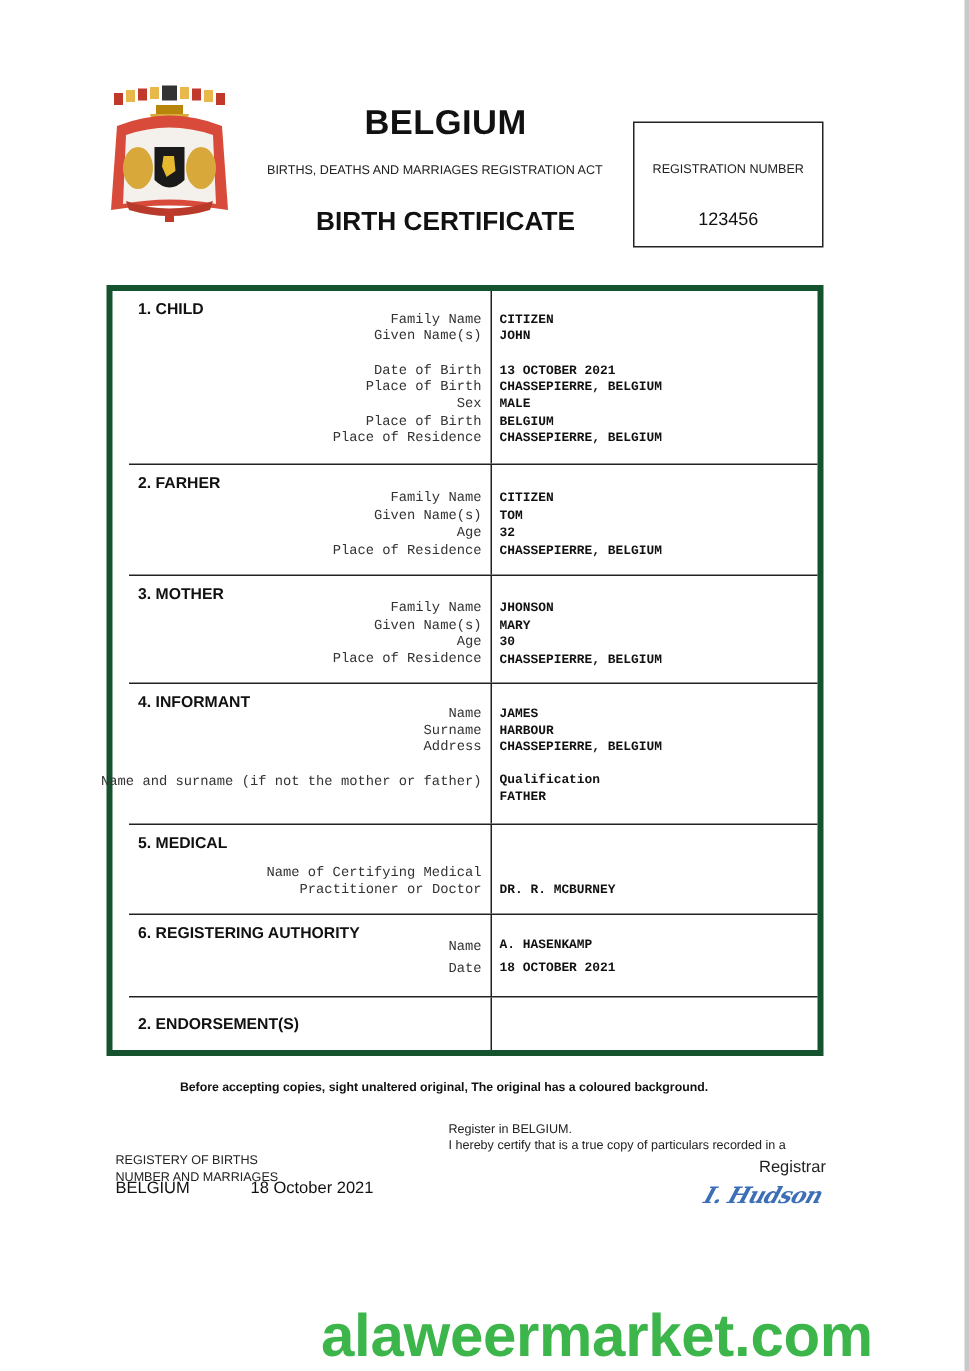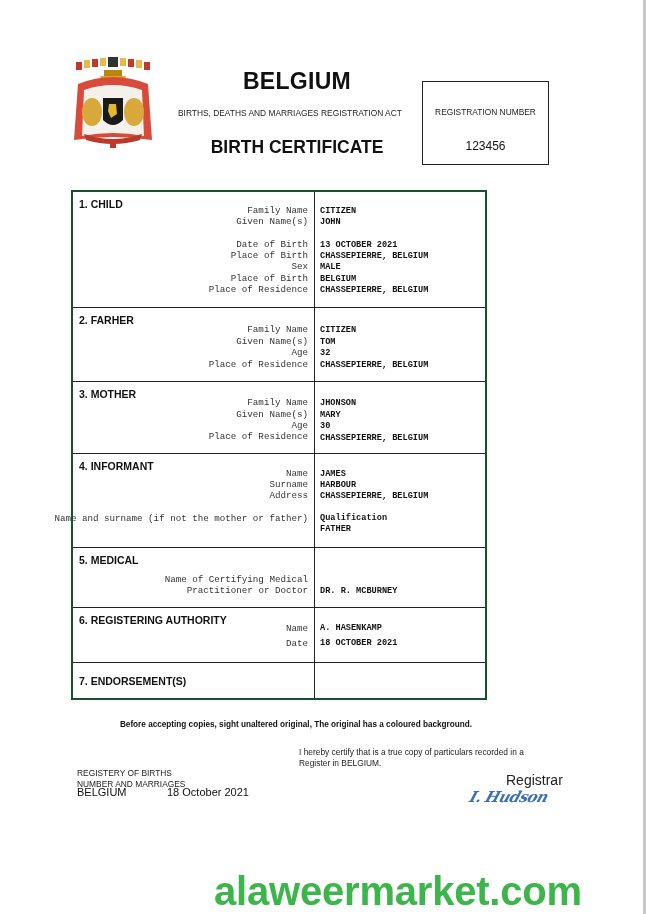--- a/index.html
+++ b/index.html
@@ -11,33 +11,33 @@
 
   .title { position: absolute; left: 0; width: 595px; text-align: center; font-weight: bold; }
   .country { left: 150px; width: 294px; top: 68px; font-size: 23px; letter-spacing: 0.3px; }
   .act { position: absolute; left: 178px; top: 108px; font-size: 8.4px; white-space: nowrap; color: #222; }
   .cert-title { left: 150px; width: 294px; top: 137px; font-size: 17.5px; }
 
   .regbox { position: absolute; left: 422px; top: 81px; width: 127px; height: 84px; border: 1px solid #222; text-align: center; }
   .regbox .lbl { position: absolute; left: 0; right: 0; top: 25px; font-size: 8.4px; color: #222; }
   .regbox .num { position: absolute; left: 0; right: 0; top: 57px; font-size: 12px; }
 
-  .tbl { position: absolute; left: 71px; top: 190px; width: 416px; border: 2px solid #14532d; }
+  .tbl { position: absolute; left: 71px; top: 190px; width: 478px; border: 4px solid #14532d; padding-left: 11px; }
   .row { position: relative; border-top: 1px solid #222; display: flex; }
   .row:first-child { border-top: none; }
   .lcol { width: 242px; border-right: 1px solid #222; position: relative; }
   .rcol { flex: 1; position: relative; }
   .sec-title { position: absolute; left: 6px; top: 6px; font-weight: bold; font-size: 10.5px; }
   .field-label { position: absolute; right: 6px; font-size: 9.2px; color: #333; text-align: right; white-space: nowrap; line-height: 11.4px; font-family: Liberation Mono, monospace; }
   .field-value { position: absolute; left: 5px; font-family: "Liberation Mono", monospace; font-weight: bold; font-size: 8.6px; white-space: nowrap; line-height: 11.4px; color: #111; }
 
   .notice { position: absolute; left: 56px; width: 480px; top: 720px; text-align: center; font-weight: bold; font-size: 8.2px; }
   .reg-office { position: absolute; left: 77px; top: 768px; font-size: 8.4px; line-height: 11px; color: #222; }
   .certify { position: absolute; left: 299px; top: 747px; font-size: 8.4px; line-height: 11px; color: #222; width: 250px; }
-  .registrar { position: absolute; left: 506px; top: 772px; font-size: 14px; color: #222; }
+  .registrar { position: absolute; left: 506px; top: 772px; font-size: 11px; color: #222; }
   .footer-country { position: absolute; left: 77px; top: 786px; font-size: 11px; }
   .footer-date { position: absolute; left: 167px; top: 786px; font-size: 11px; }
   .signature { position: absolute; left: 470px; top: 788px; font-family: "DejaVu Serif", serif; font-style: italic; font-weight: bold; font-size: 15px; color: #3d6fb6; transform: skewX(-18deg); letter-spacing: -0.5px; }
 
   .watermark { position: absolute; left: 214px; top: 853px; font-weight: bold; font-size: 40px; color: #3cb54a; letter-spacing: -0.2px; white-space: nowrap; margin-top: 16px; }
 </style>
 </head>
 <body>
 
 <div class="right-edge"></div>
@@ -172,36 +172,36 @@
       <div class="field-label" style="top:30px">Date</div>
     </div>
     <div class="rcol">
       <div class="field-value" style="top:15px">A. HASENKAMP</div>
       <div class="field-value" style="top:30px">18 OCTOBER 2021</div>
     </div>
   </div>
 
   <div class="row" style="height:36px">
     <div class="lcol">
-      <div class="sec-title" style="top:12px">7. ENDORSEMENT(S)</div>
+      <div class="sec-title" style="top:12px">2. ENDORSEMENT(S)</div>
     </div>
     <div class="rcol"></div>
   </div>
 </div>
 
 <div class="notice">Before accepting copies, sight unaltered original, The original has a coloured background.</div>
 
 <div class="reg-office">
   <div>REGISTERY OF BIRTHS</div>
   <div>NUMBER AND MARRIAGES</div>
 </div>
 
 <div class="certify">
+  <div>Register in BELGIUM.</div>
   <div>I hereby certify that is a true copy of particulars recorded in a</div>
-  <div>Register in BELGIUM.</div>
 </div>
 
 <div class="registrar">Registrar</div>
 <div class="footer-country">BELGIUM</div>
 <div class="footer-date">18 October 2021</div>
 <div class="signature">I. Hudson</div>
 
 <div class="watermark">alaweermarket.com</div>
 
 </body></html>

